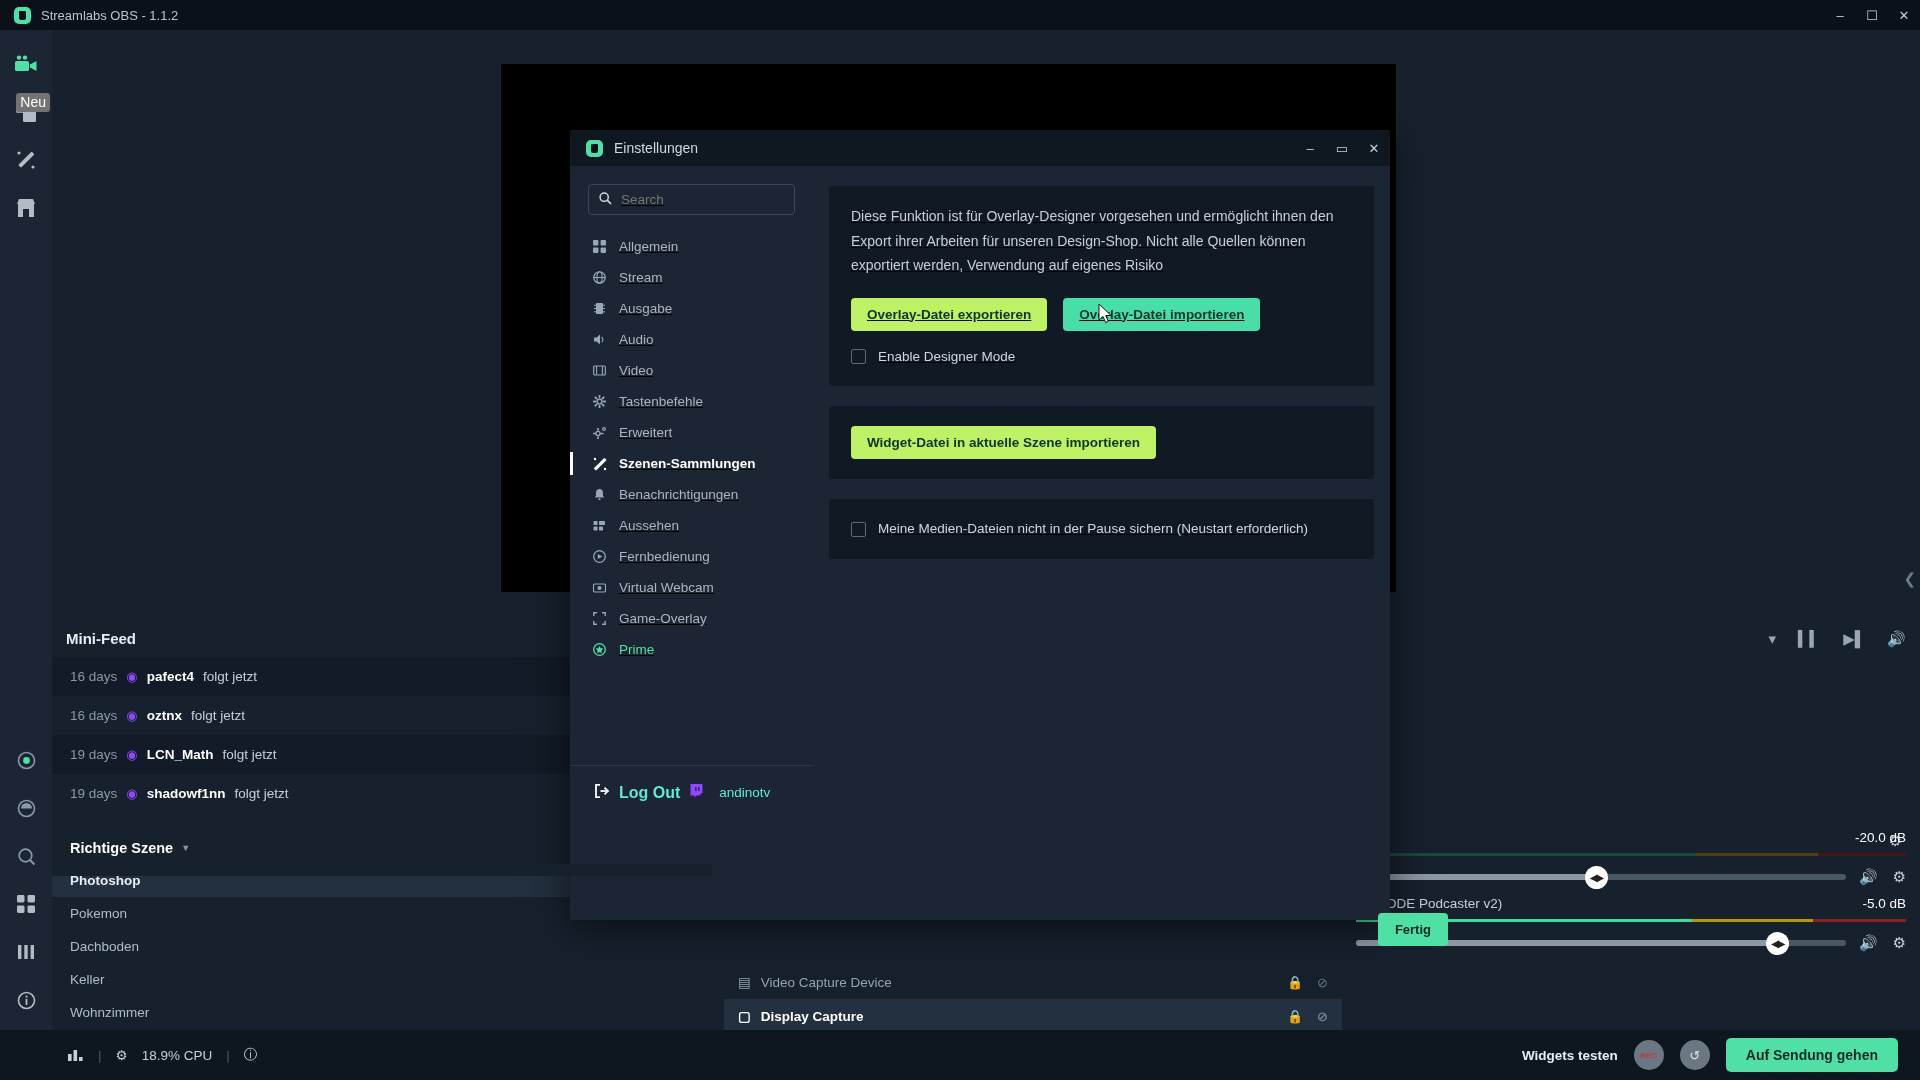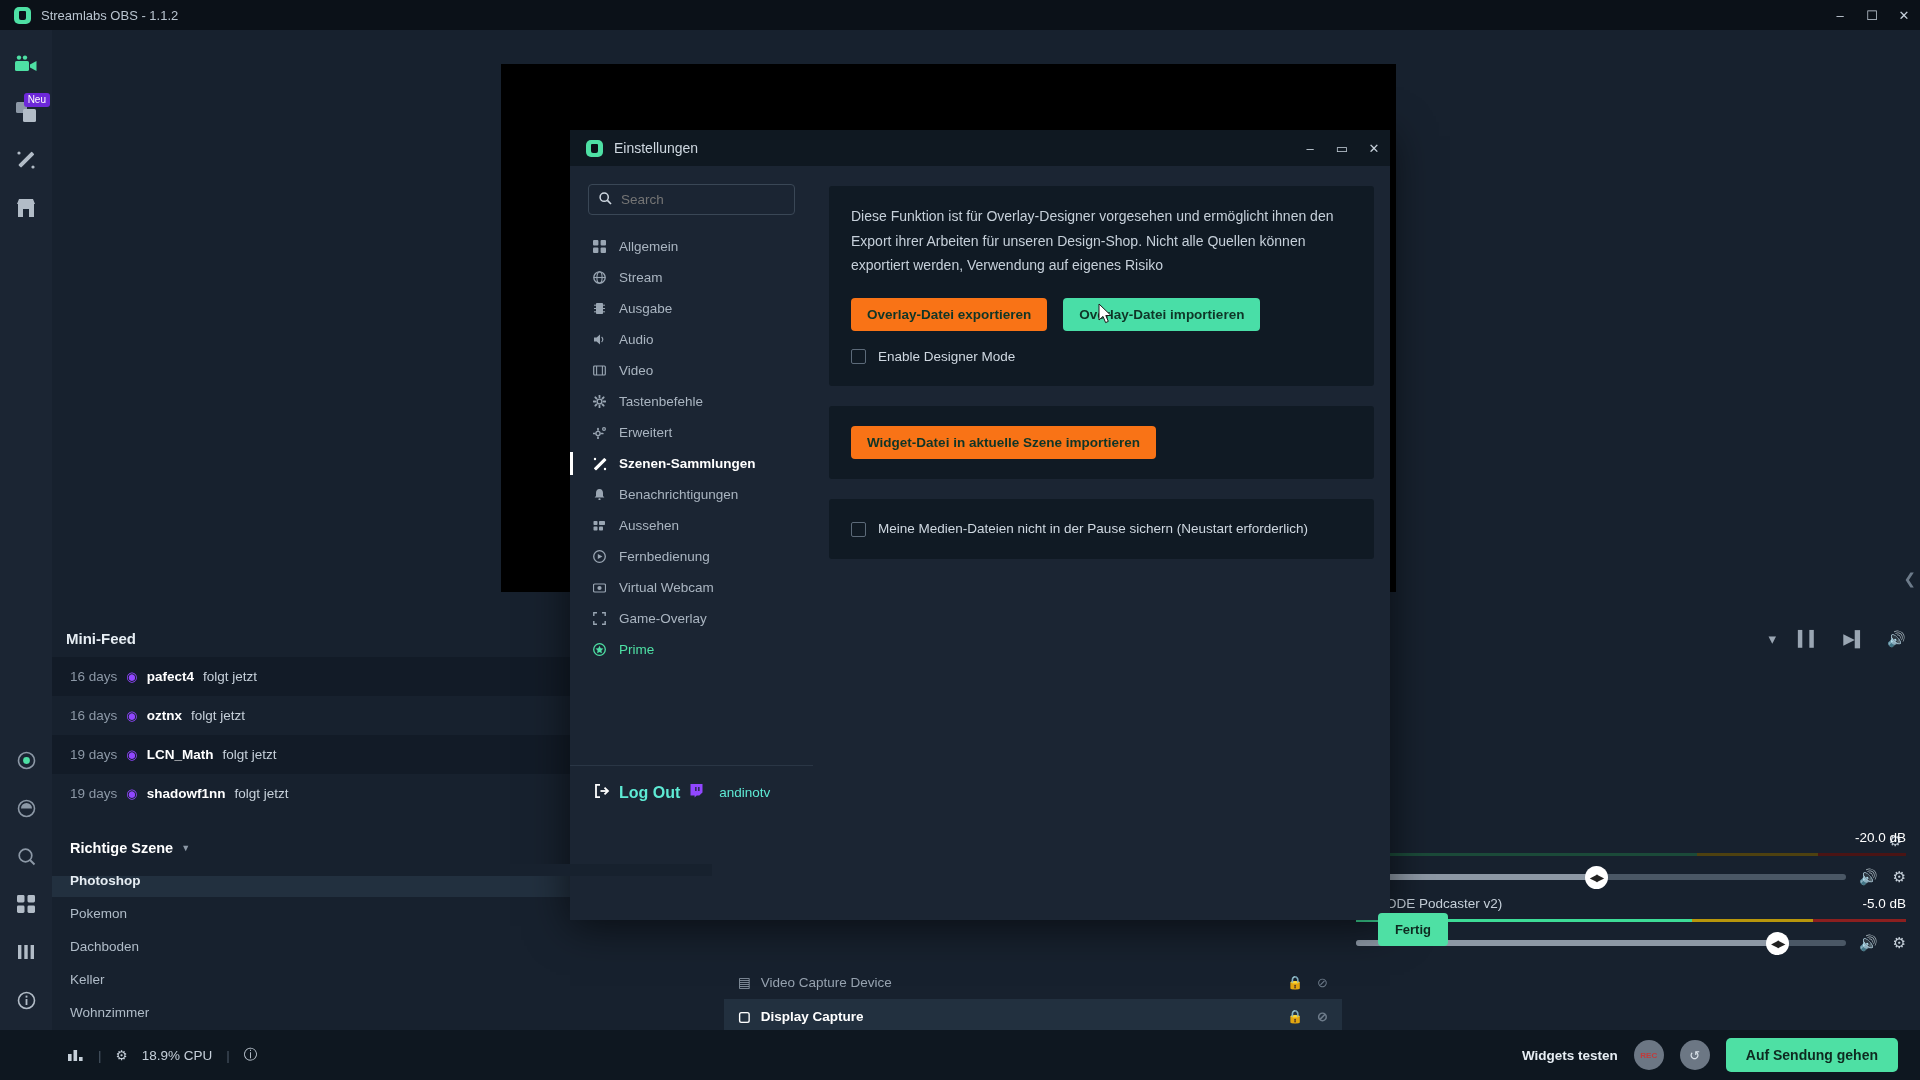--- a/index.html
+++ b/index.html
@@ -31,22 +31,22 @@
   
   .rail {
     position: absolute; left: 0; top: 30px; width: 52px; height: 1050px;
     background: #1b2533; display: flex; flex-direction: column; align-items: center;
     padding-top: 10px;
   }
   .rail-icon { width: 52px; height: 48px; display: flex; align-items: center; justify-content: center;
                position: relative; color: #8c98a6; }
   .rail-icon.active { color: #4ee0a4; }
   .rail-badge {
-    position: absolute; top: 5px; right: 2px; background: #6d28d9; color: #fff;
-    font-size: 10px; padding: 1px 4px; border-radius: 3px; line-height: 1.2;
+    position: absolute; top: 5px; right: 2px; background: #737373; color: #fff;
+    font-size: 14px; padding: 1px 4px; border-radius: 3px; line-height: 1.2;
   }
   .rail-bottom { position: absolute; bottom: 8px; left: 0; width: 52px;
                  display: flex; flex-direction: column; align-items: center; }
 
   
   .body-area { position: absolute; left: 52px; top: 30px; width: 1868px; height: 1050px; background: #17212e; }
 
   .preview-wrap {
     position: absolute; left: 0; top: 18px; width: 1793px; height: 560px;
     background: #17212e; display: flex; align-items: center; justify-content: center;
@@ -152,21 +152,21 @@
   }
   .modal-title {
     height: 36px; background: #0f1821; display: flex; align-items: center;
     padding-left: 16px; gap: 11px;
   }
   .modal-title-text { color: #cfd8e1; font-size: 14px; }
   .modal-wins { margin-left: auto; display: flex; }
   .modal-win-btn { width: 32px; height: 36px; display: flex; align-items: center;
                    justify-content: center; color: #c6d0da; font-size: 13px; }
 
-  .modal-body { display: flex; height: 653px; position: relative; }
+  .modal-body { display: flex; height: 653px; position: relative; text-decoration: underline; }
   .side {
     width: 243px; background: #1b2533; padding-top: 18px; position: relative;
   }
   .search-box {
     margin: 0 18px 16px 18px; height: 31px; border: 1px solid #3a4756; border-radius: 4px;
     display: flex; align-items: center; gap: 9px; padding: 0 10px; background: #1b2533;
   }
   .search-ico { color: #cfd8e1; font-size: 13px; }
   .search-input {
     background: transparent; border: none; outline: none; color: #93a0ad; font-size: 13.5px;
@@ -190,21 +190,21 @@
   }
   .logout-txt { color: #5eead4; font-size: 16px; font-weight: bold; }
   .acct-name { color: #5eead4; font-size: 13.5px; margin-left: 6px; }
 
   .content { flex: 1; padding: 20px 16px 0 16px; background: #1b2533; }
   .panel { background: #101a24; border-radius: 3px; padding: 18px 22px 20px 22px; margin-bottom: 20px; }
   .panel.compact { padding: 20px 22px; }
   .desc { color: #c6d0da; font-size: 14px; line-height: 1.75; max-width: 560px; }
   .btn-row { display: flex; gap: 16px; margin-top: 20px; }
   .btn-green {
-    background: #f97316; color: #0f3527; font-weight: bold; font-size: 13.5px;
+    background: #bef264; color: #0f3527; font-weight: bold; font-size: 13.5px;
     border: none; border-radius: 4px; padding: 9px 16px; cursor: pointer;
   }
   .btn-green.hover { background: #49dea7; }
   .check-row { display: flex; align-items: center; gap: 12px; margin-top: 16px; }
   .checkbox { width: 15px; height: 15px; border: 1px solid #5c6a79; border-radius: 2px; flex: none; margin-top: 1px; }
   .check-label { color: #cfd8e1; font-size: 13.5px; line-height: 1.45; }
 
   .fertig-btn {
     position: absolute; right: -58px; bottom: -26px;
     background: #4ee0a4; color: #0e2a20; font-weight: bold; font-size: 13px;

